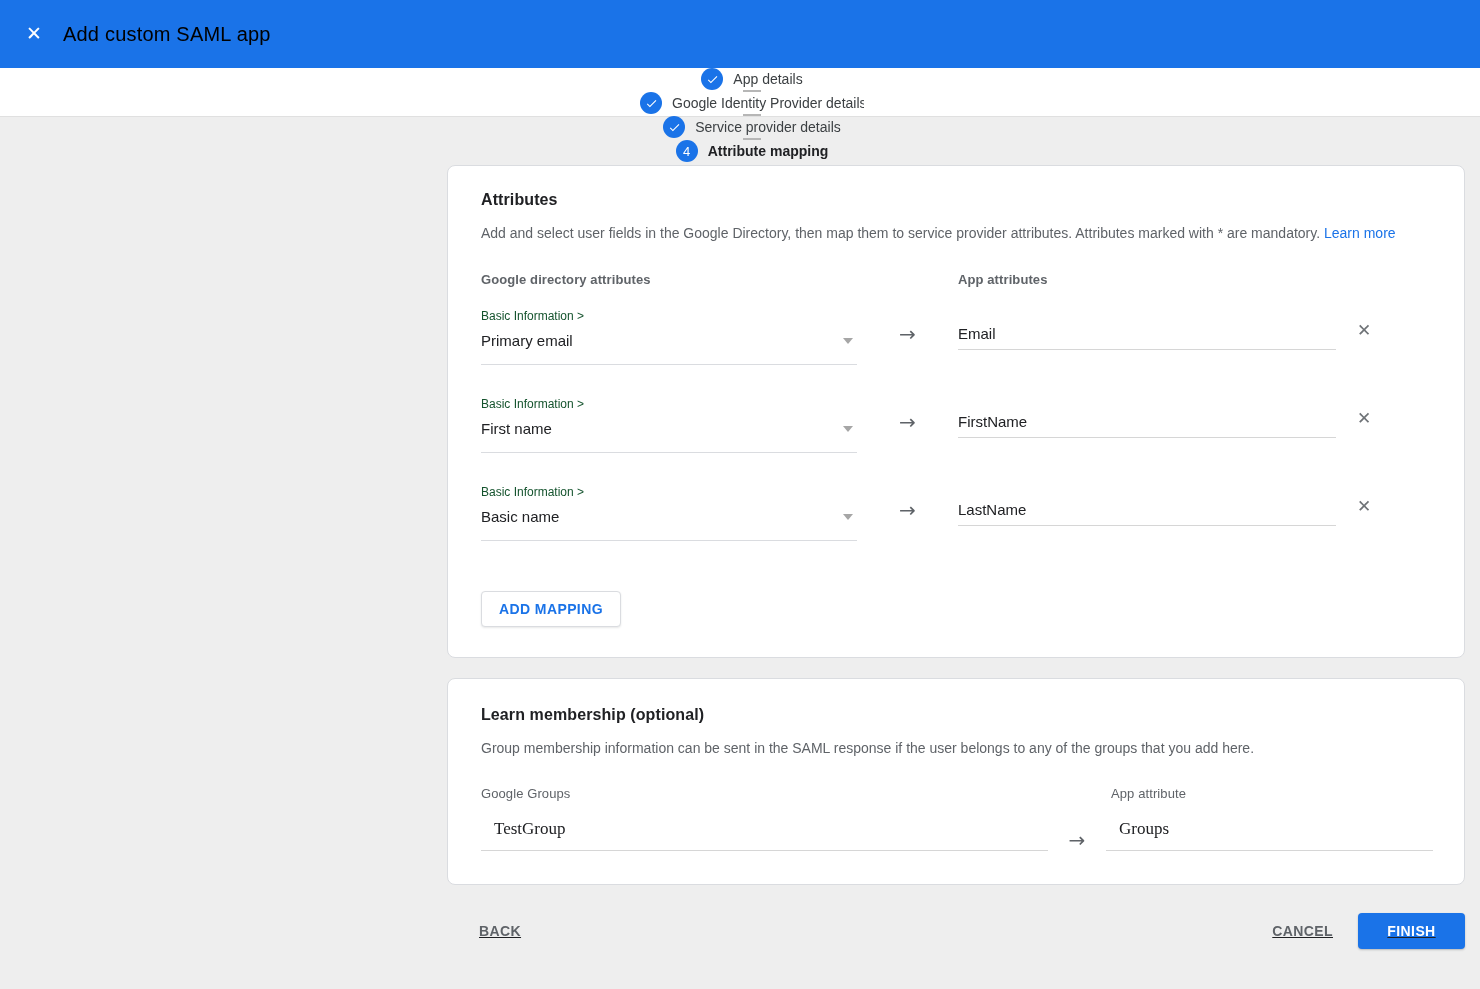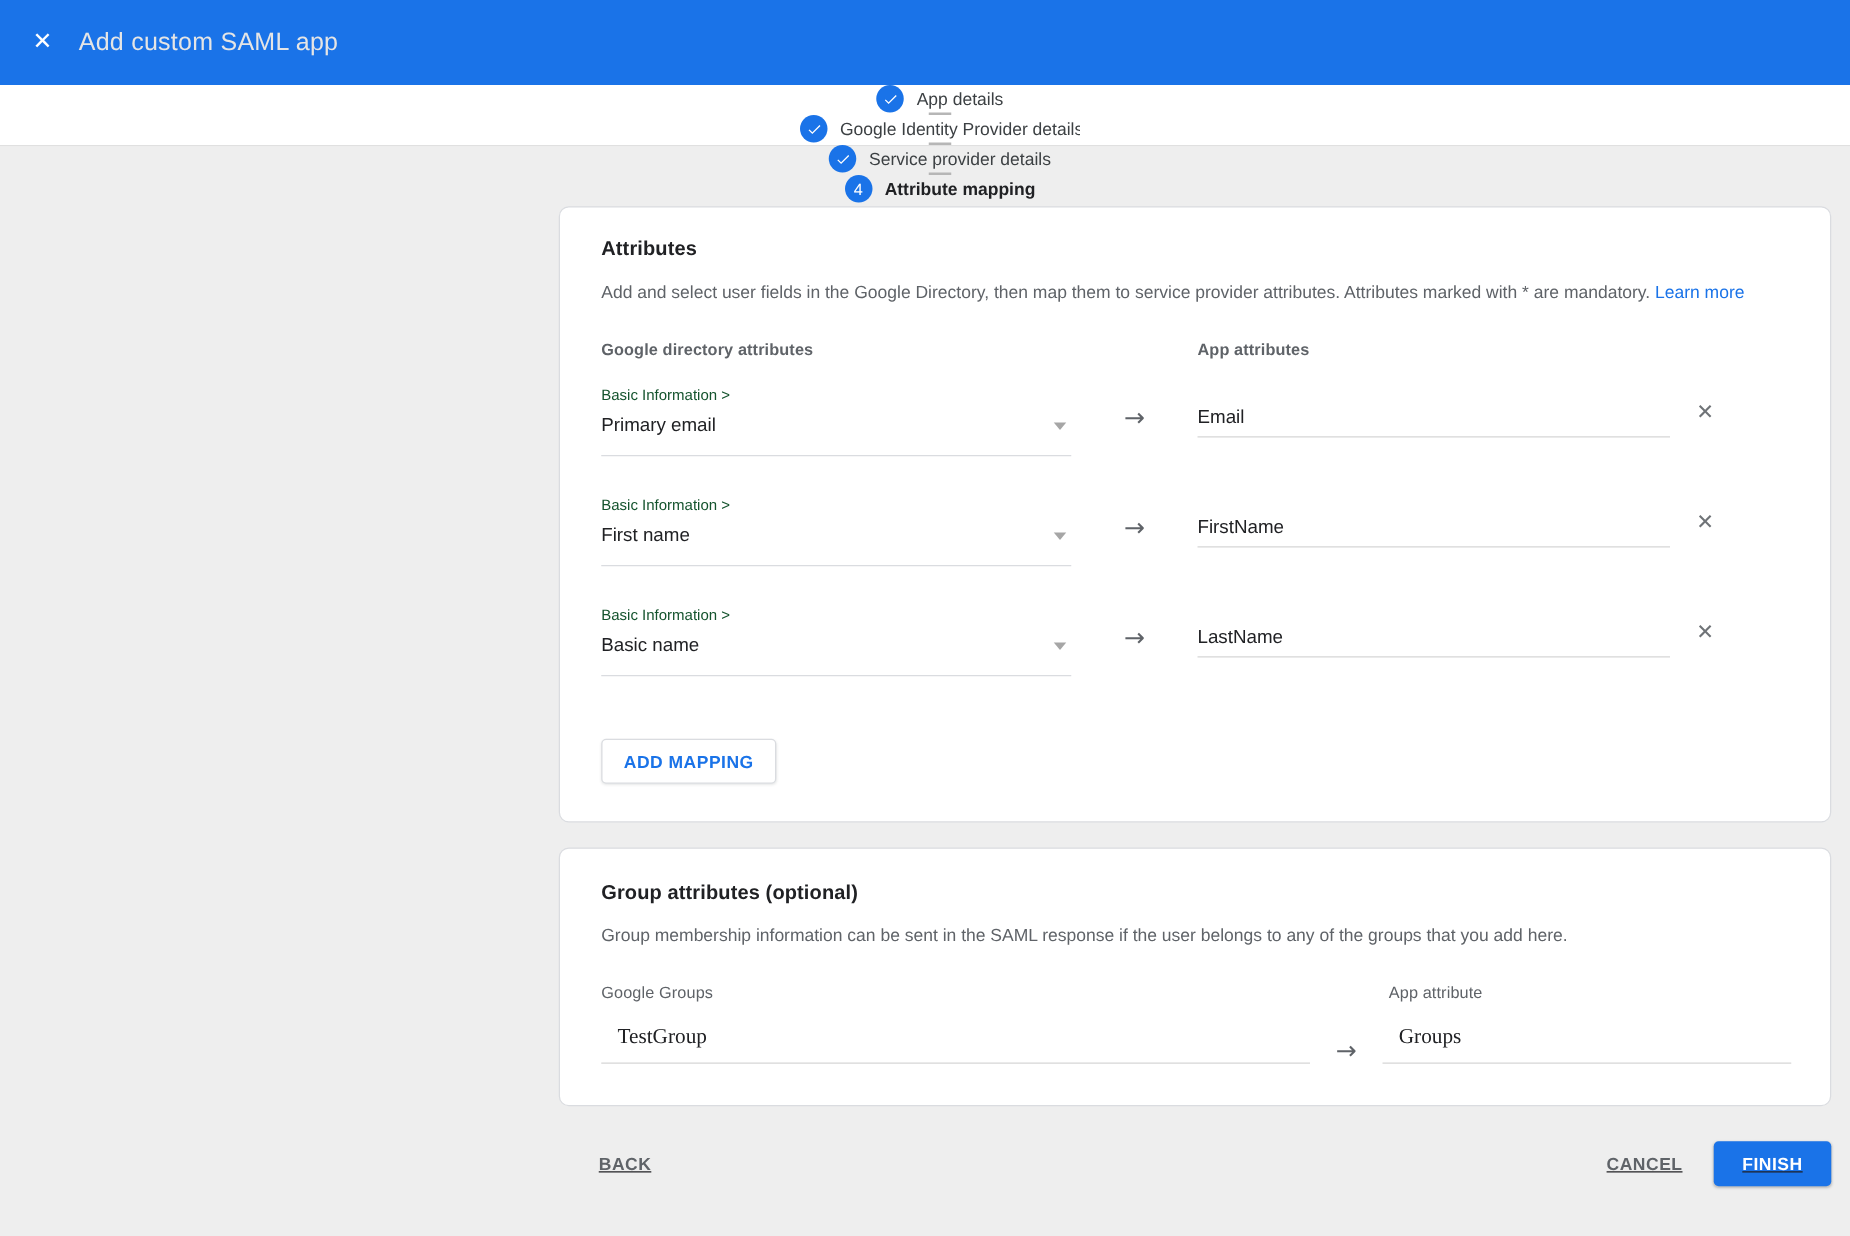--- a/index.html
+++ b/index.html
@@ -21,21 +21,21 @@
   .close-btn {
     width: 40px; height: 40px;
     background: none; border: none; cursor: pointer;
     color: #ffffff; font-size: 19px; line-height: 40px;
     display: flex; align-items: center; justify-content: center;
     padding: 0;
     font-family: inherit;
   }
   .appbar-title {
     margin: 0 0 0 9px;
-    color: #e5e5e5; font-size: 20px; font-weight: 400; letter-spacing: .2px;
+    color: #000000; font-size: 20px; font-weight: 400; letter-spacing: .2px;
   }
 
   
   .stepper {
     height: 49px; background: #ffffff;
     border-bottom: 1px solid #e0e0e0;
     display: flex; align-items: center;
     padding-left: 24px;
     flex-direction: column;
   }
@@ -153,21 +153,21 @@
     display: flex; align-items: center;
     margin-top: 28px; padding-left: 24px; text-decoration: underline;
   }
   .text-btn {
     background: none; border: none; cursor: pointer; padding: 8px 8px;
     font-size: 14px; font-weight: 700; letter-spacing: .4px; color: #5f6368;
     font-family: inherit;
   }
   .footer-spacer { flex: 1; }
   .finish-btn {
-    margin-left: 17px; width: 94px; height: 36px;
+    margin-left: 17px; width: 107px; height: 36px;
     background: #1a73e8; color: #ffffff;
     border: none; border-radius: 4px;
     font-size: 14px; font-weight: 700; letter-spacing: .4px;
     box-shadow: 0 1px 2px rgba(60,64,67,.3);
     cursor: pointer; font-family: inherit;
   }
 </style>
 </head>
 <body>
 
@@ -278,21 +278,21 @@
       </div>
       <div class="close-cell">
         <button class="remove-btn">✕</button>
       </div>
     </div>
 
     <button class="add-mapping">ADD MAPPING</button>
   </section>
 
   <section class="card card-group">
-    <h2 class="card-title">Group attributes (optional)</h2>
+    <h2 class="card-title">Learn membership (optional)</h2>
     <p class="card-desc">Group membership information can be sent in the SAML response if the user belongs to any of the groups that you add here.</p>
 
     <div class="group-grid">
       <div>
         <div class="field-label">Google Groups</div>
         <input class="group-input" type="text" value="TestGroup" style="">
       </div>
       <div class="arrow-cell group-arrow">
           <span class="arrow-glyph">→</span>
         </div>

